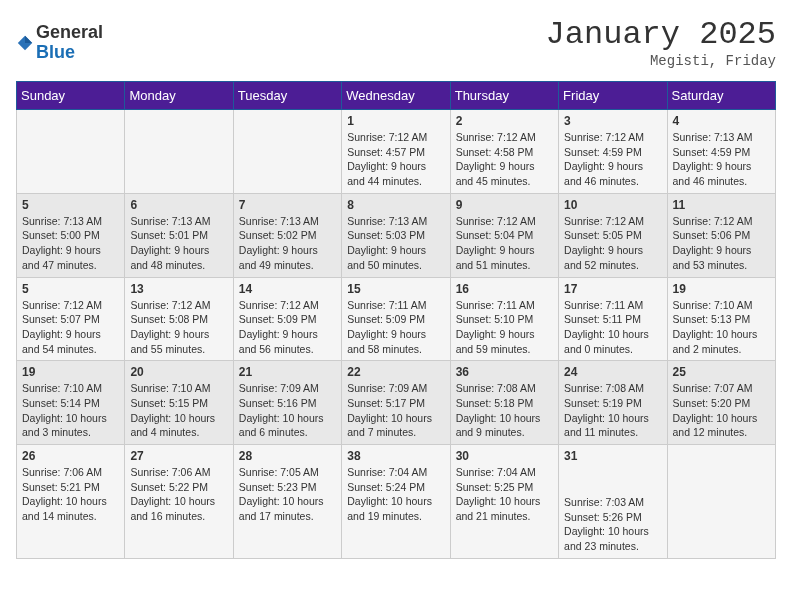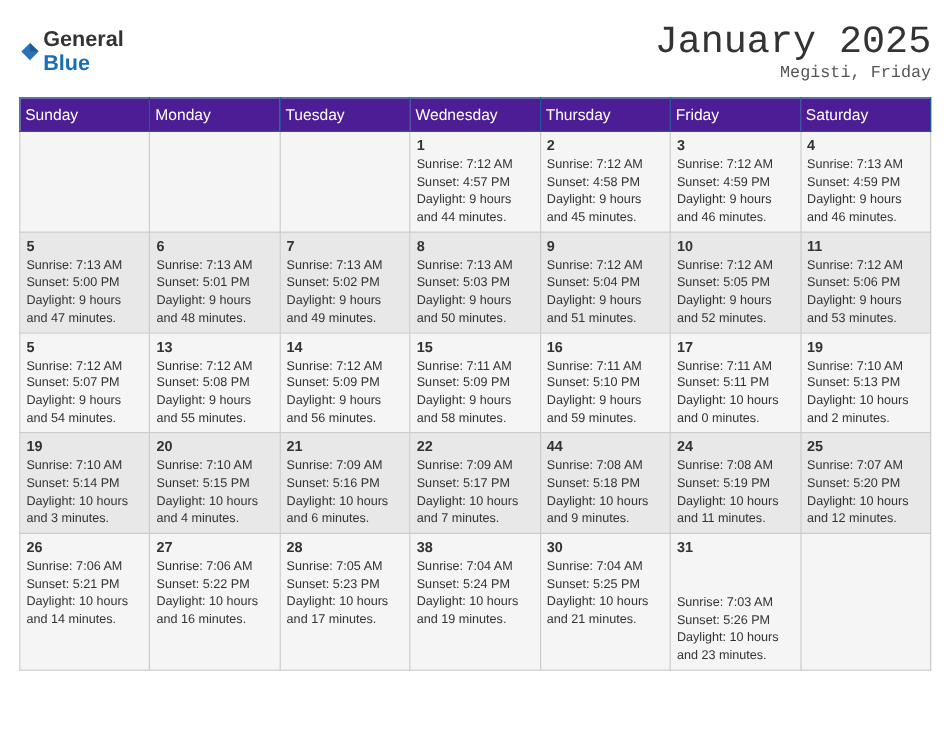--- a/index.html
+++ b/index.html
@@ -282,21 +282,21 @@
 and 6 minutes.</div>
         </td>
         <td>
           <span class="day-num">22</span>
           <div class="day-info" style="white-space: pre-line;">Sunrise: 7:09 AM
 Sunset: 5:17 PM
 Daylight: 10 hours
 and 7 minutes.</div>
         </td>
         <td>
-          <span class="day-num">44</span>
+          <span class="day-num">36</span>
           <div class="day-info" style="white-space: pre-line;">Sunrise: 7:08 AM
 Sunset: 5:18 PM
 Daylight: 10 hours
 and 9 minutes.</div>
         </td>
         <td>
           <span class="day-num">24</span>
           <div class="day-info" style="white-space: pre-line;">Sunrise: 7:08 AM
 Sunset: 5:19 PM
 Daylight: 10 hours

